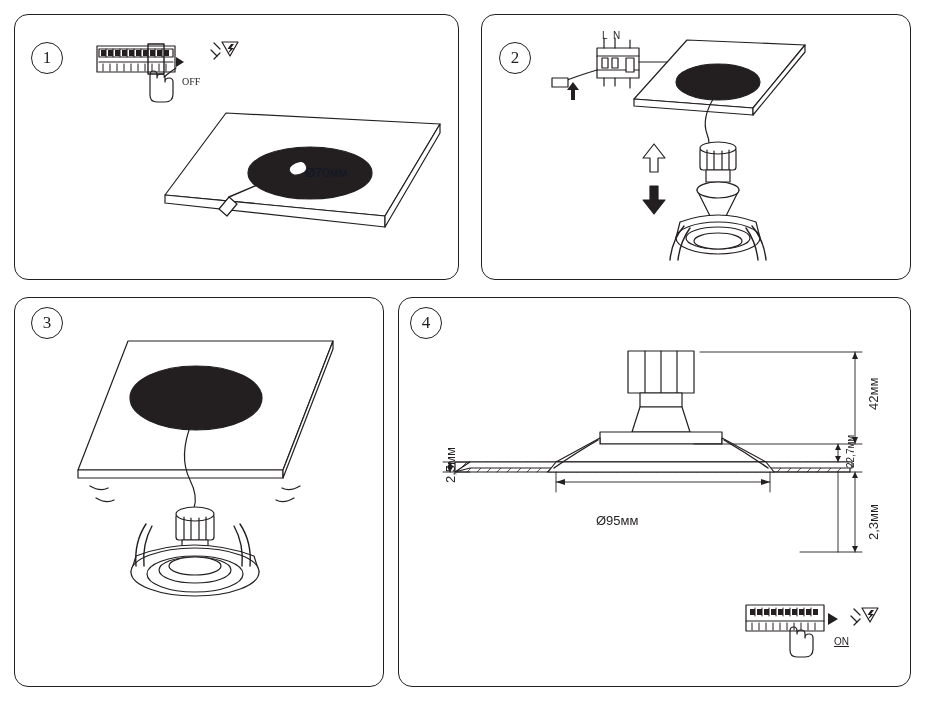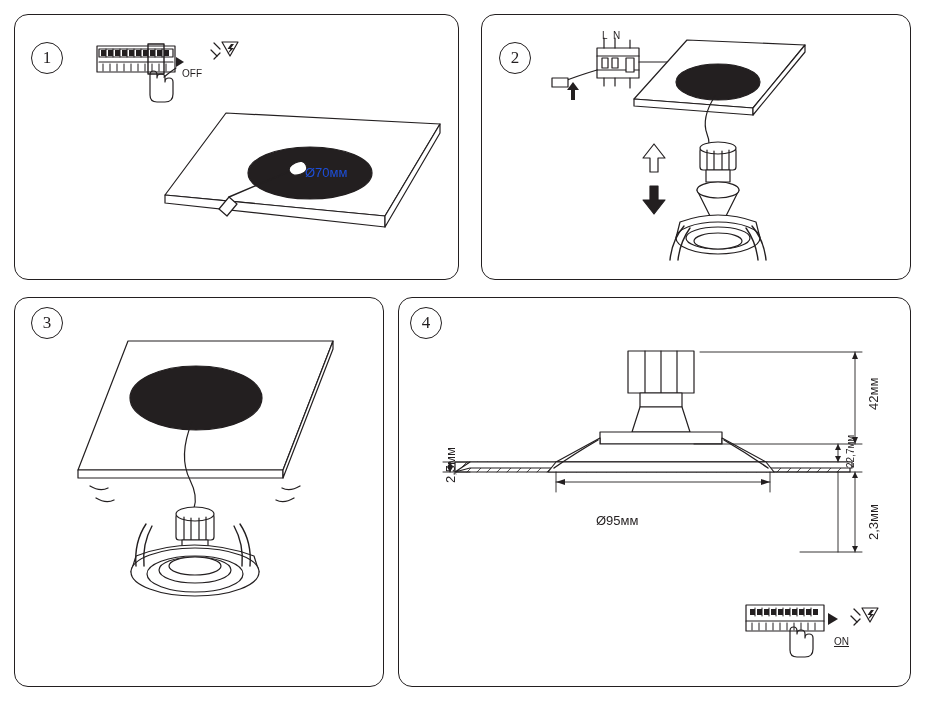--- a/index.html
+++ b/index.html
@@ -405,22 +405,22 @@
         <path d="M862 608 L878 608 L870 622 Z" fill="none" stroke-width="1.2"></path>
         <path d="M871 610 l-3.5 5 h3 l-3 5 l6.5 -6 h-3 l3 -4 z" fill="#231f20" stroke="none"></path>
         <line x1="854" y1="609" x2="860" y2="615"></line>
         <line x1="851" y1="616" x2="857" y2="622"></line>
         <line x1="854" y1="625" x2="860" y2="619"></line>
       </g>
 
     </g>
   </svg>
 
-  <div class="lbl lbl-sm" style="left:182px; top:68px;">OFF</div>
-  <div class="lbl" style="left:305px; top:165px; color:#1d4ed8;">Ø70мм</div>
+  <div class="lbl lbl-sm" style="left:182px; top:76px;font-family:Liberation Serif, serif;">OFF</div>
+  <div class="lbl" style="left:305px; top:165px; color:#0f172a;">Ø70мм</div>
 
   <div class="lbl lbl-sm" style="left:602px; top:30px;">L</div>
   <div class="lbl lbl-sm" style="left:613px; top:30px;">N</div>
 
   <div class="lbl lbl-vert" style="left:866px; top:410px;">42мм</div>
   <div class="lbl lbl-vert lbl-sm" style="left:845px; top:468px;">22,7мм</div>
   <div class="lbl lbl-vert" style="left:866px; top:540px;">2,3мм</div>
   <div class="lbl lbl-vert" style="left:443px; top:483px;">2,5мм</div>
   <div class="lbl" style="left:596px; top:513px;">Ø95мм</div>
   <div class="lbl lbl-sm" style="left:834px; top:636px;text-decoration:underline;">ON</div>

